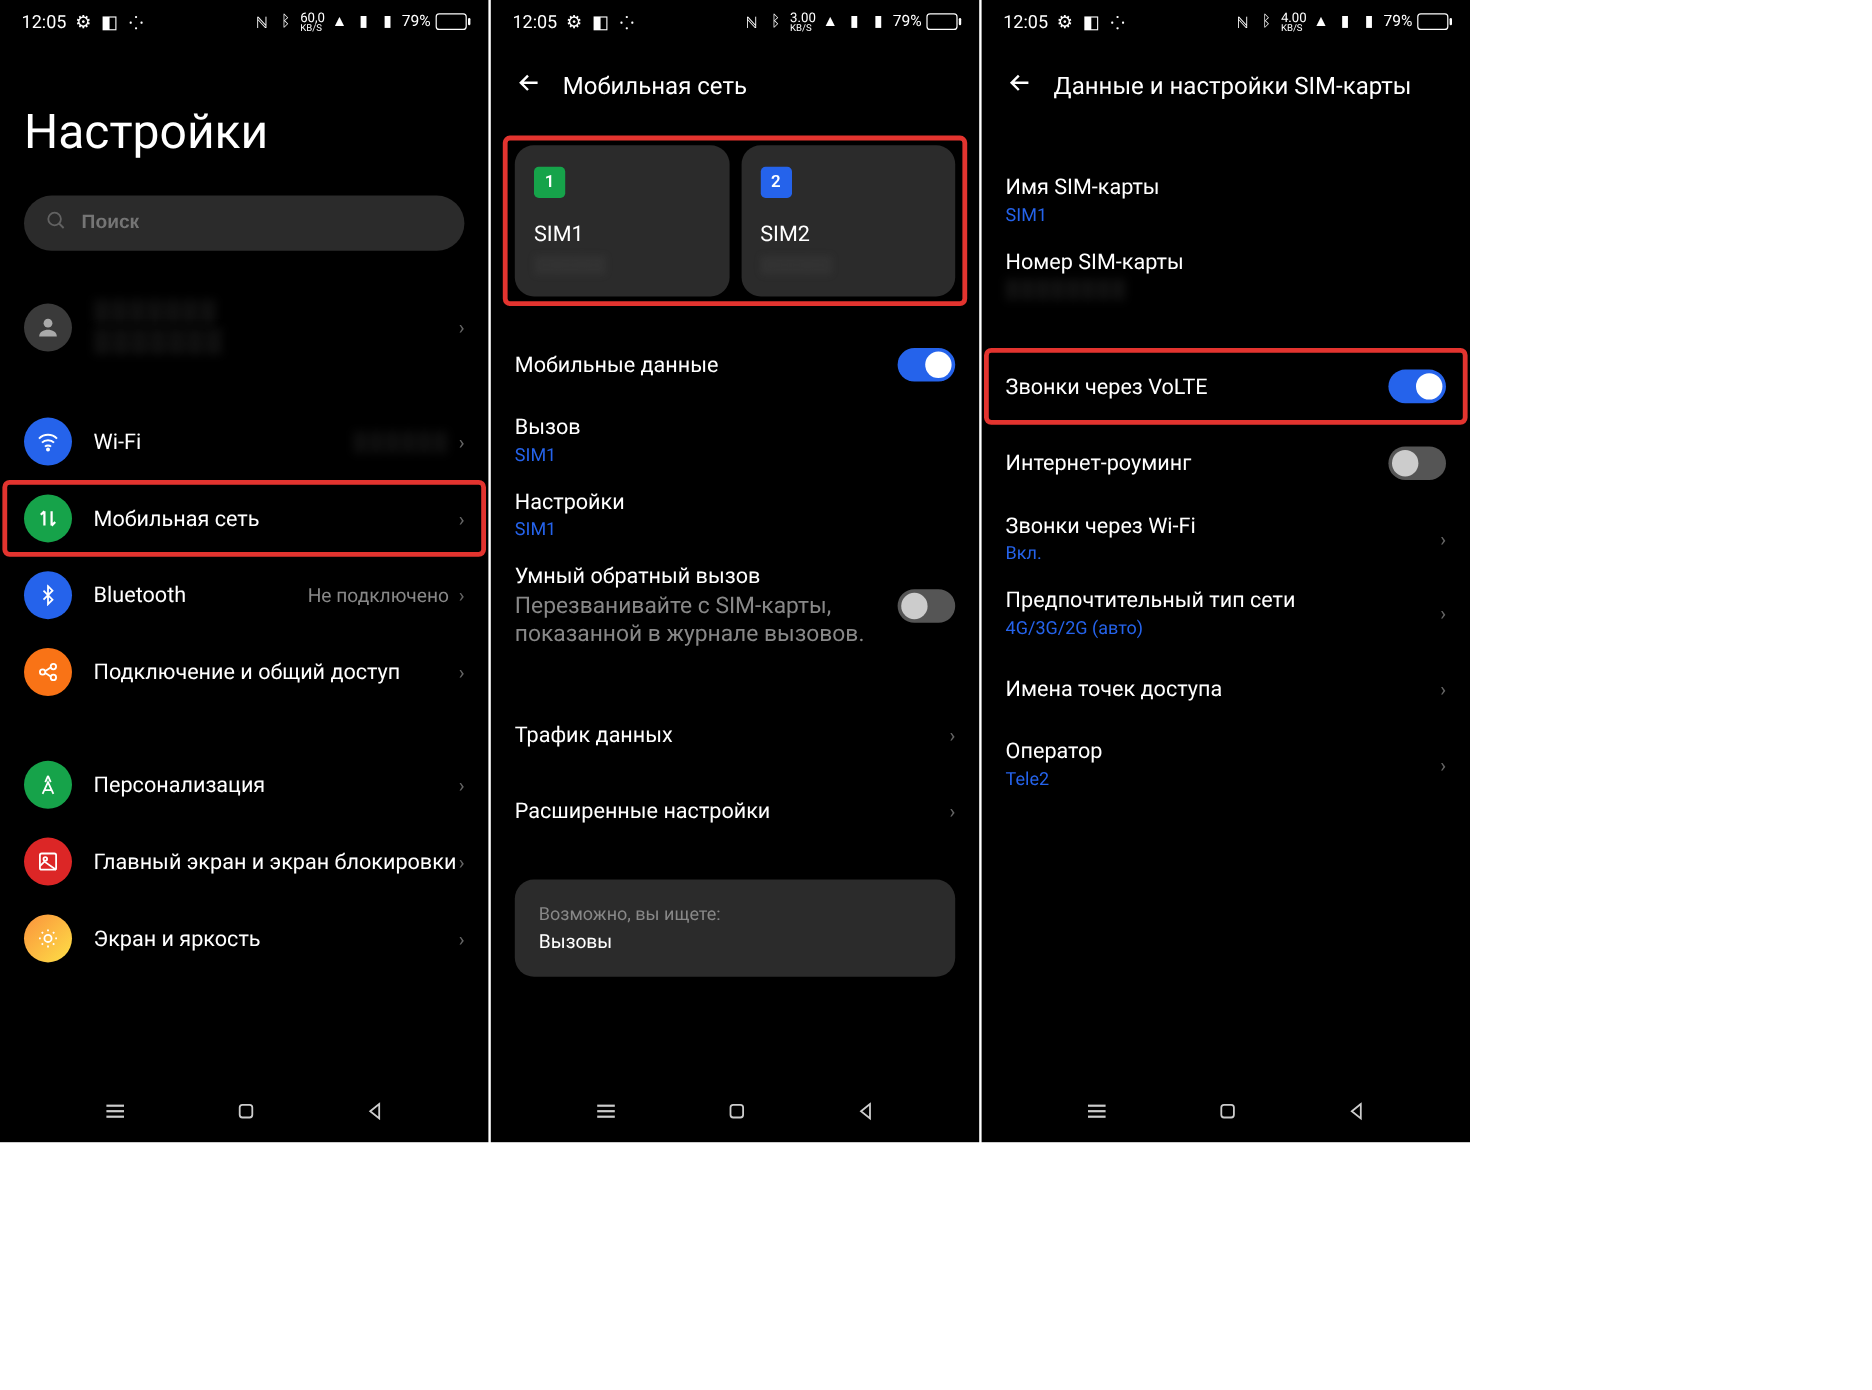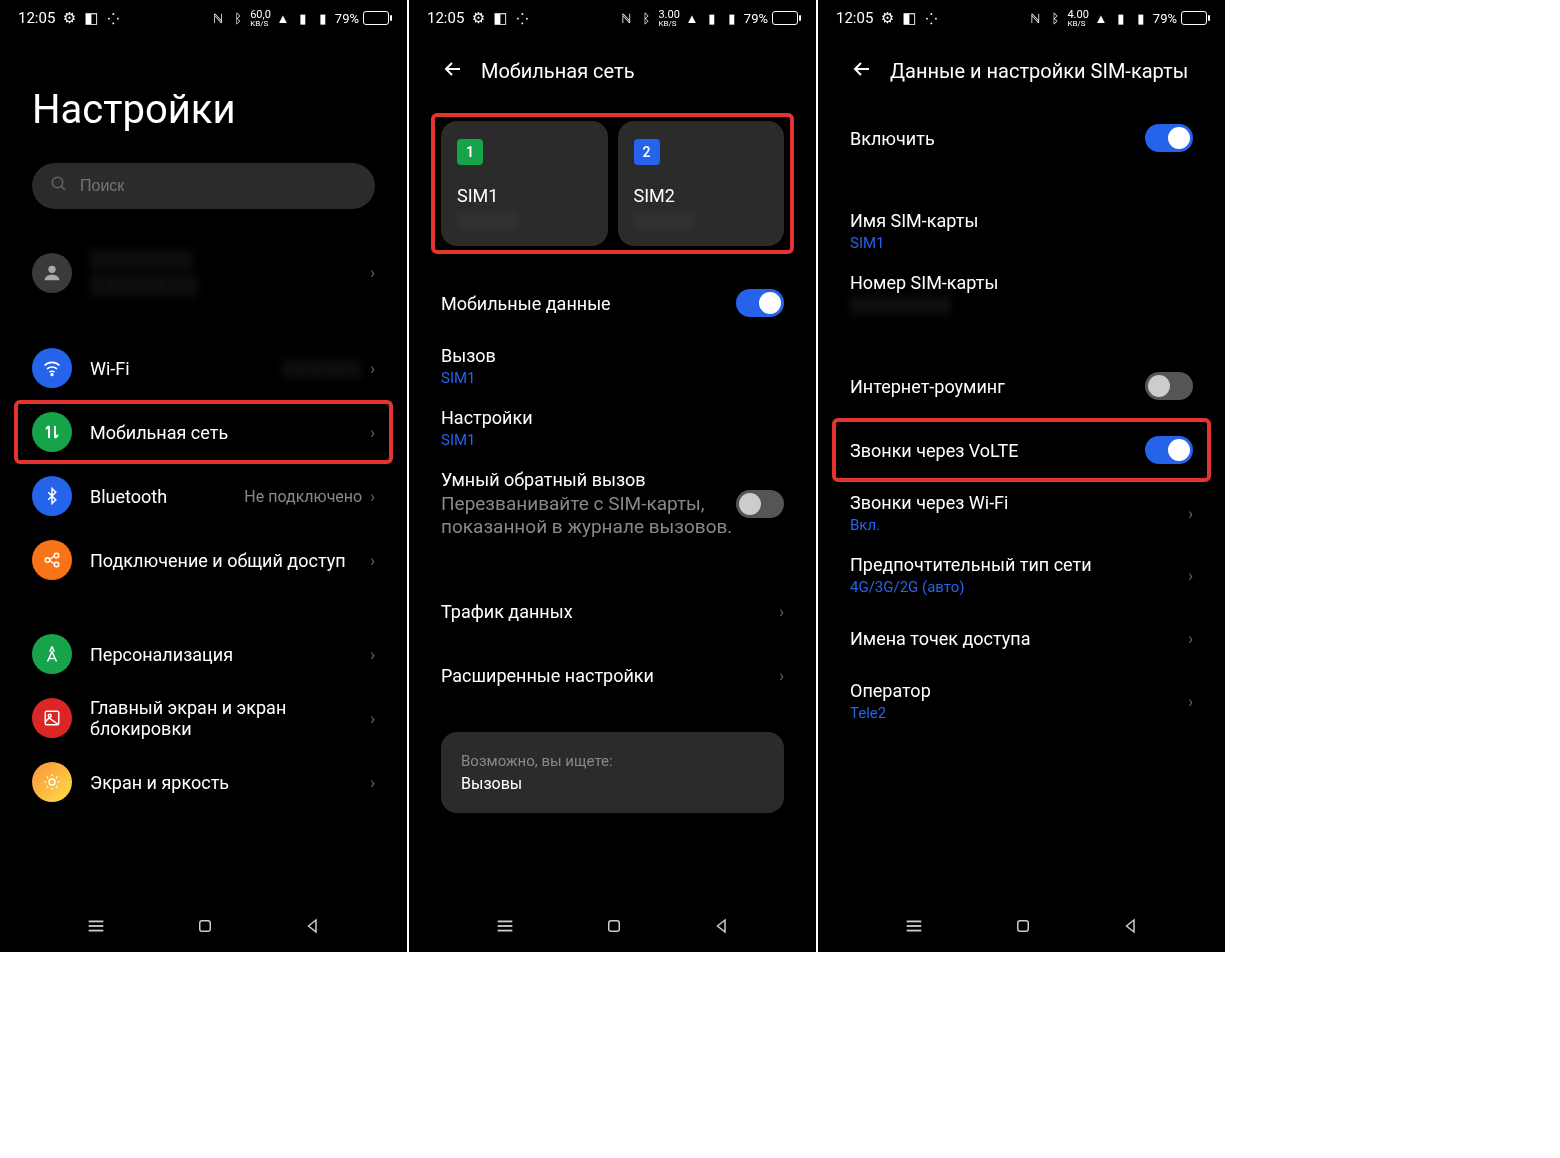--- a/index.html
+++ b/index.html
@@ -7,25 +7,25 @@
 .screen { width: 407px; height: 952px; background: #000; color: #fff; display: flex; flex-direction: column; position: relative; }
 .status-bar { height: 36px; display: flex; align-items: center; justify-content: space-between; padding: 0 18px; font-size: 15px; }
 .status-left { display: flex; align-items: center; gap: 6px; }
 .status-right { display: flex; align-items: center; gap: 4px; font-size: 13px; }
 .status-icon { width: 16px; height: 16px; display: inline-flex; align-items: center; justify-content: center; }
 .data-speed { font-size: 11px; line-height: 1; }
 .data-speed .unit { font-size: 8px; display: block; }
 .battery-box { width: 26px; height: 14px; border: 1.5px solid #fff; border-radius: 3px; position: relative; }
 .battery-box::after { content: ''; position: absolute; right: -4px; top: 3px; width: 2px; height: 6px; background: #fff; border-radius: 1px; }
 .battery-fill { height: 100%; width: 79%; background: #fff; border-radius: 1px; }
-.content { flex: 1; overflow: hidden; padding: 0 32px; }
+.content { flex: 1; overflow: hidden; padding: 0 20px; }
 .big-title { font-size: 40px; font-weight: 400; margin: 50px 0 30px; }
 .search-box { background: #2b2b2b; border-radius: 24px; height: 46px; display: flex; align-items: center; padding: 0 18px; margin-bottom: 30px; }
 .search-box .icon { margin-right: 12px; opacity: .6; }
-.search-box input { background: none; border: none; color: #aaa; font-size: 16px; outline: none; flex: 1; }
+.search-box input { background: none; border: none; color: #aaa; font-size: 16px; outline: none; flex: 1; font-weight: bold; }
 .row { display: flex; align-items: center; min-height: 64px; padding: 10px 0; position: relative; }
 .row .icon-circle { width: 40px; height: 40px; border-radius: 50%; display: flex; align-items: center; justify-content: center; margin-right: 18px; flex-shrink: 0; }
 .row-body { flex: 1; min-width: 0; }
 .row-title { font-size: 18px; color: #fff; }
 .row-sub { font-size: 19px; color: #888; margin-top: 2px; }
 .row-value { font-size: 16px; color: #888; margin-right: 8px; }
 .chevron { opacity: .4; flex-shrink: 0; }
 .header-row { display: flex; align-items: center; height: 70px; }
 .back-btn { padding: 10px 16px 10px 0; }
 .header-title { font-size: 20px; }
@@ -326,52 +326,46 @@
   </div>
   <div class="content">
     <div class="header-row">
       <span class="back-btn">
         <svg width="24" height="24" viewBox="0 0 24 24" fill="none" stroke="#fff" stroke-width="2">
             <path d="M19 12H5M11 6l-6 6 6 6"></path>
           </svg>
       </span>
       <span class="header-title">Данные и настройки SIM-карты</span>
     </div>
-    <div class="row">
-      <div class="row-body">
-          <div class="row-title">Включить</div>
-        </div>
-      <div class="toggle on"></div>
-    </div>
     <div class="spacer"></div>
     <div class="row" style="min-height:56px">
       <div class="row-body">
         <div class="row-title">Имя SIM-карты</div>
         <div class="sub-label">SIM1</div>
       </div>
     </div>
     <div class="row" style="min-height:56px">
       <div class="row-body">
         <div class="row-title">Номер SIM-карты</div>
         <div class="sub-label gray blur">░░░░░░░░</div>
       </div>
     </div>
     <div class="spacer"></div>
-    <div class="row">
-      <div class="row-body">
-          <div class="row-title">Интернет-роуминг</div>
-        </div>
-      <div class="toggle off"></div>
-    </div>
     <div class="row" style="position:relative">
       <div class="highlight" style="left:-18px;right:-18px;top:0;bottom:0"></div>
       <div class="row-body">
           <div class="row-title">Звонки через VoLTE</div>
         </div>
       <div class="toggle on"></div>
+    </div>
+    <div class="row">
+      <div class="row-body">
+          <div class="row-title">Интернет-роуминг</div>
+        </div>
+      <div class="toggle off"></div>
     </div>
     <div class="row" style="min-height:56px">
       <div class="row-body">
         <div class="row-title">Звонки через Wi-Fi</div>
         <div class="sub-label">Вкл.</div>
       </div>
       <span class="chevron">›</span>
     </div>
     <div class="row" style="min-height:56px">
       <div class="row-body">

